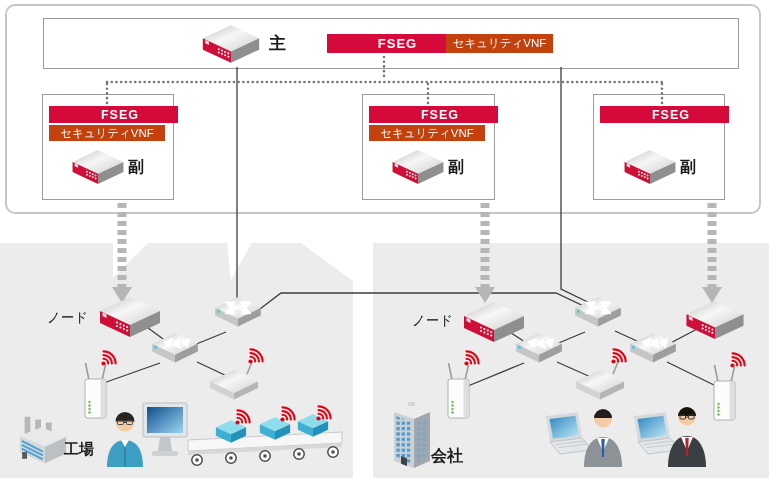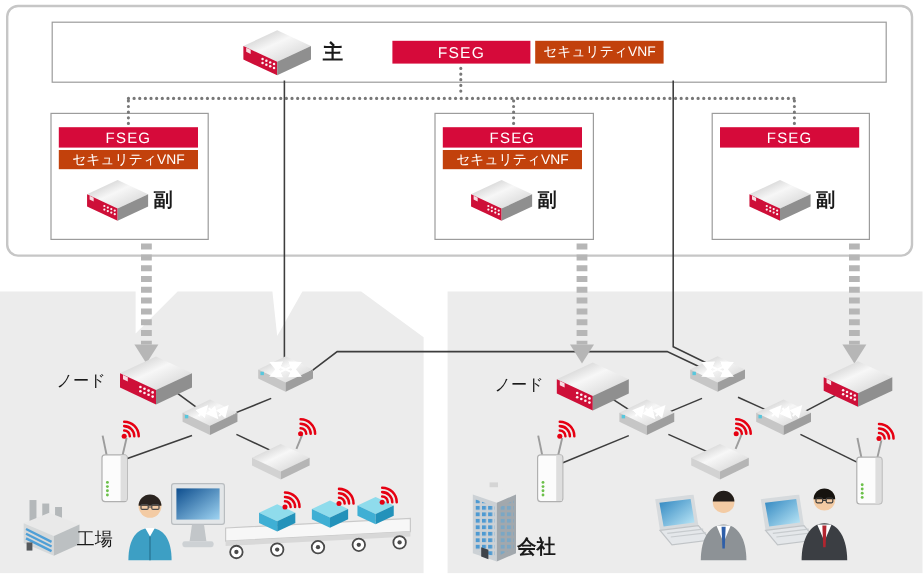--- a/index.html
+++ b/index.html
@@ -7,21 +7,21 @@
   .canvas{position:relative;width:769px;height:478px;overflow:hidden;background:#fff;}
   .abs{position:absolute;}
   svg.layer{position:absolute;left:0;top:0;pointer-events:none;}
   .bg{z-index:0;}
   .wires{z-index:2;}
   .platform{position:absolute;left:5px;top:4px;width:752px;height:206px;
             border:2px solid #c6c6c6;border-radius:10px;z-index:1;background:transparent;}
   .wbox{position:absolute;background:#fff;border:1.5px solid #9c9c9c;z-index:1;}
   .bar{position:absolute;display:flex;align-items:center;justify-content:center;
        color:#fff;z-index:2;white-space:nowrap;}
-  .bar.red{background:#d60a3a;font-weight:normal;letter-spacing:1px;}
+  .bar.red{background:#d60a3a;font-weight:bold;letter-spacing:1px;padding-left:13px;}
   .bar.gray{background:#c2410c;}
   .jp{position:absolute;color:#1a1a1a;z-index:4;white-space:nowrap;}
   .dev{position:absolute;z-index:3;}
   .grp{position:absolute;z-index:3;}
 </style>
 </head>
 <body>
 
 <svg width="0" height="0" style="position:absolute" aria-hidden="true">
   <defs>
@@ -316,21 +316,21 @@
     </svg>
   <svg class="dev" style="left:205px;top:360px" width="58" height="42">
       <use href="#sym-flatap"></use>
     </svg>
   <svg class="dev" style="left:247px;top:345px" width="22" height="20">
       <use href="#sym-wifi"></use>
     </svg>
   <svg class="dev" style="left:12px;top:410px" width="60" height="56">
       <use href="#sym-factory"></use>
     </svg>
-  <div class="jp" style="left:64px;top:440px;font-size:15px;font-weight:400">工場</div>
+  <div class="jp" style="left:64px;top:440px;font-size:15px;font-weight:700">工場</div>
   <svg class="dev" style="left:103px;top:407px" width="44" height="60">
       <use href="#sym-worker"></use>
     </svg>
   <svg class="dev" style="left:140px;top:401px" width="50" height="64">
       <use href="#sym-monitor"></use>
     </svg>
 
   <div class="grp" style="left:186px;top:402px;width:162px;height:68px">
     <svg class="abs" style="left:0px;top:26px" width="158" height="42">
         <use href="#sym-belt"></use>

